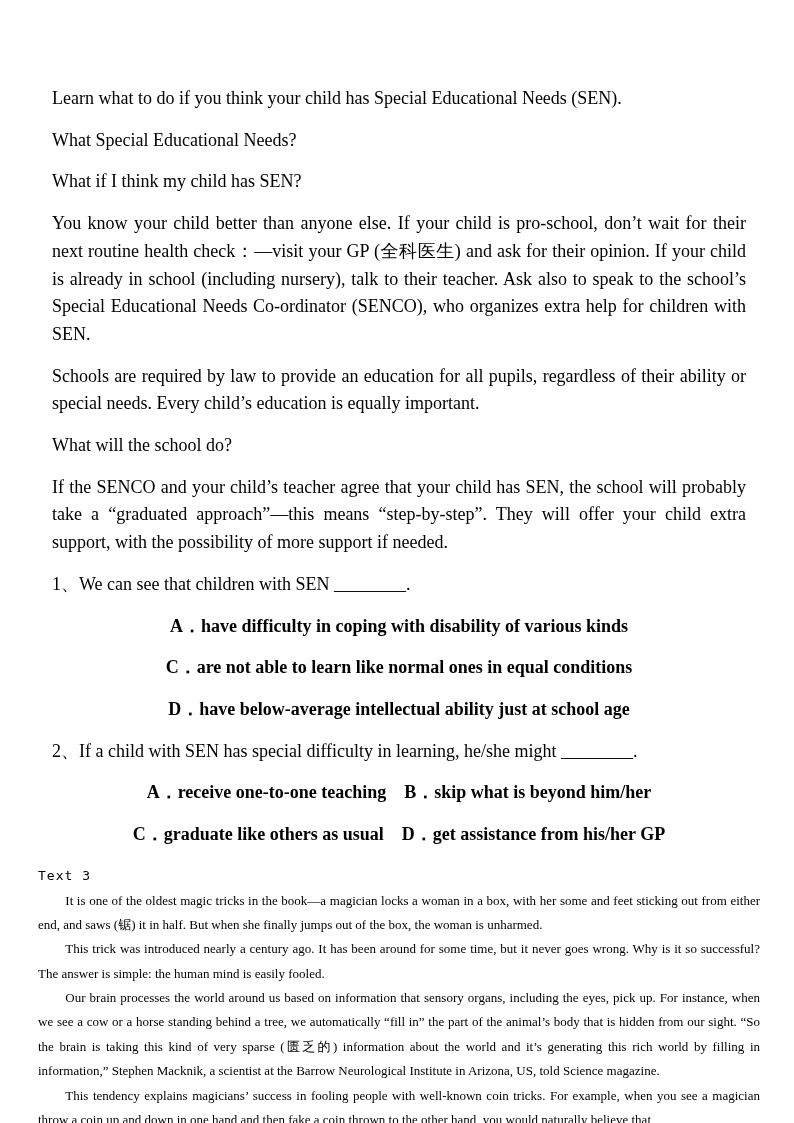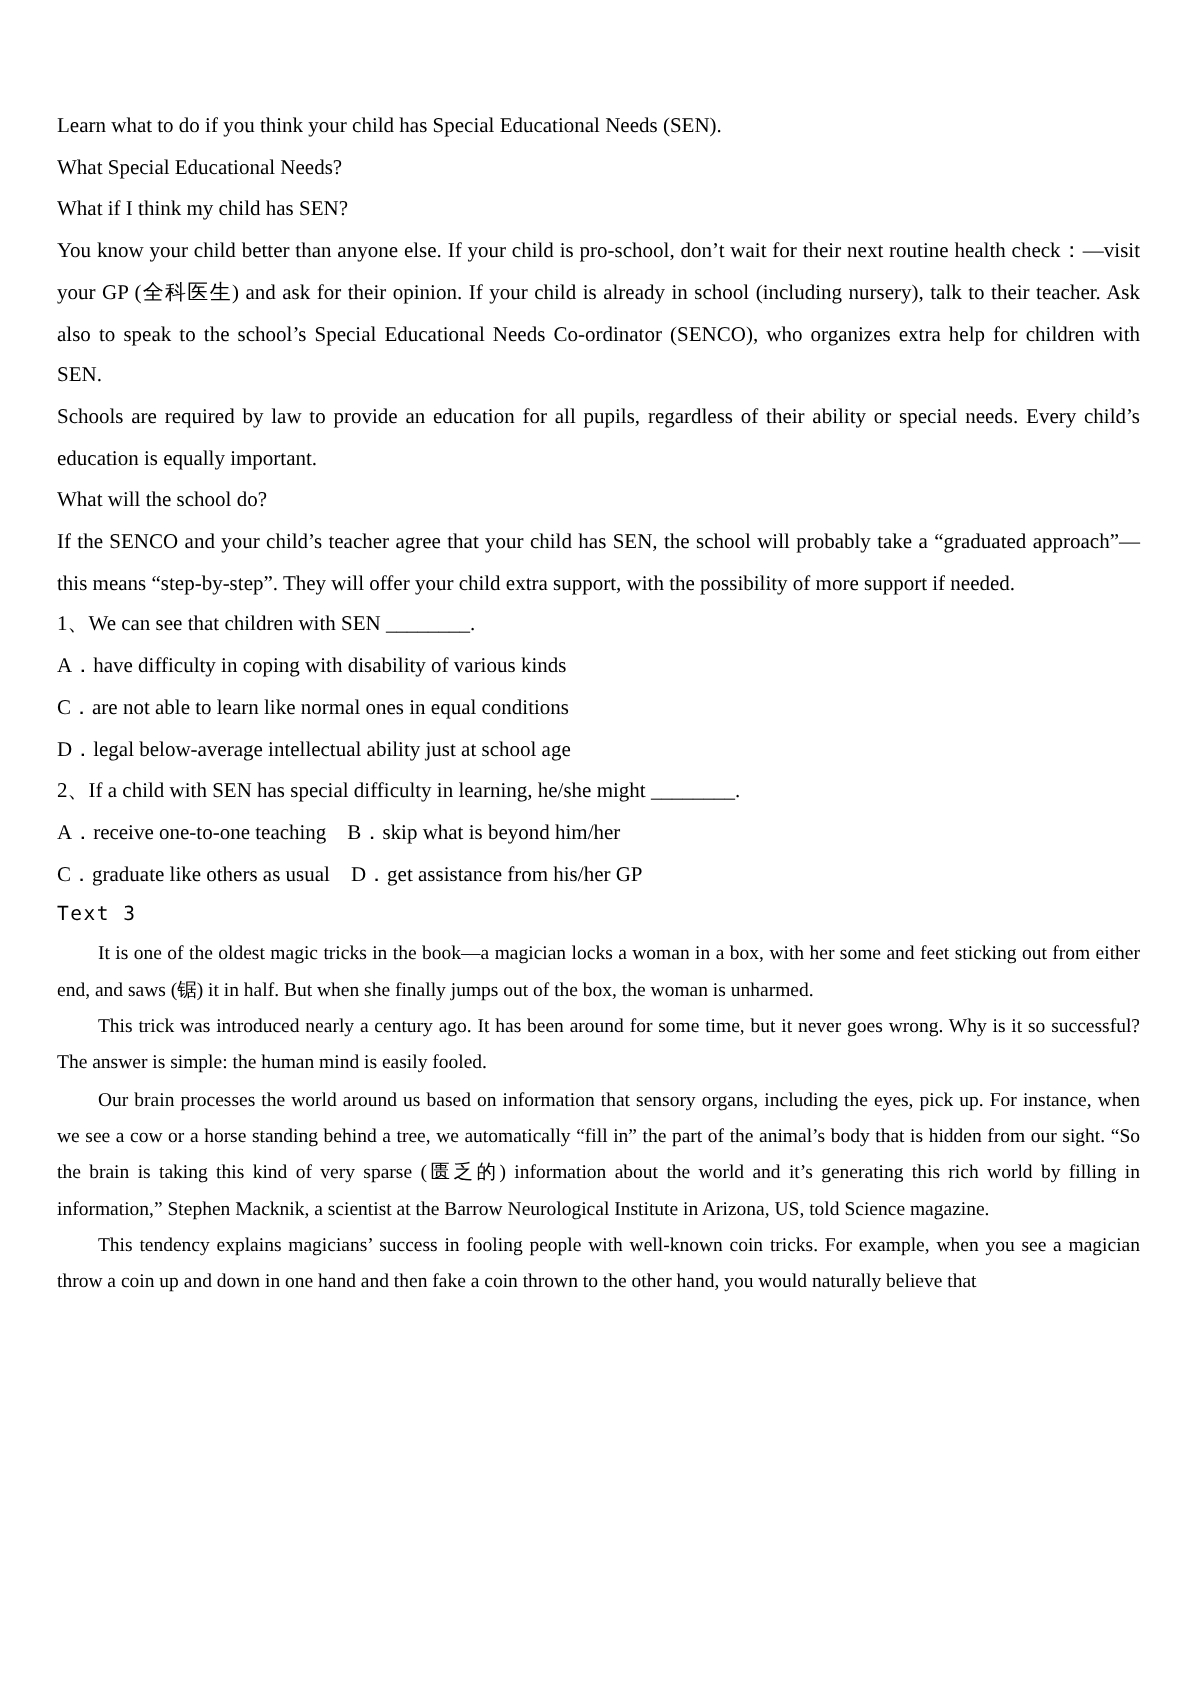--- a/index.html
+++ b/index.html
@@ -17,28 +17,29 @@
     width: 794px;
     height: 1123px;
     background: var(--page-bg, #ffffff);
     color: var(--text-color, #000000);
     padding: 71px 34px 0 38px;
     font-family: "Liberation Serif", "DejaVu Serif", serif;
     overflow: hidden;
   }
   .passage p,
   .questions p {
-    margin: 0;
-    font-size: 14px;
+    margin: 14px;
+    font-size: 18px;
     line-height: 27.7px;
     text-align: justify;
   }
   .questions p.option {
-    text-align: left;
+    text-align: center;
     white-space: pre-wrap;
+    font-weight: bold;
   }
   .text3 p {
     margin: 0;
     font-size: 13px;
     line-height: 24.35px;
     text-align: justify;
     text-indent: 2.1em;
   }
   .text3 p.heading {
     text-indent: 0;
@@ -60,21 +61,21 @@
     <p class="line">You know your child better than anyone else. If your child is pro-school, don’t wait for their next routine health check：—visit your GP (全科医生) and ask for their opinion. If your child is already in school (including nursery), talk to their teacher. Ask also to speak to the school’s Special Educational Needs Co-ordinator (SENCO), who organizes extra help for children with SEN.</p>
     <p class="line">Schools are required by law to provide an education for all pupils, regardless of their ability or special needs. Every child’s education is equally important.</p>
     <p class="line">What will the school do?</p>
     <p class="line">If the SENCO and your child’s teacher agree that your child has SEN, the school will probably take a “graduated approach”—this means “step-by-step”. They will offer your child extra support, with the possibility of more support if needed.</p>
   </section>
 
   <section class="questions">
     <p class="stem">1、We can see that children with SEN ________.</p>
     <p class="option">A．have difficulty in coping with disability of various kinds</p>
     <p class="option">C．are not able to learn like normal ones in equal conditions</p>
-    <p class="option">D．legal below-average intellectual ability just at school age</p>
+    <p class="option">D．have below-average intellectual ability just at school age</p>
     <p class="stem">2、If a child with SEN has special difficulty in learning, he/she might ________.</p>
     <p class="option">A．receive one-to-one teaching　B．skip what is beyond him/her</p>
     <p class="option">C．graduate like others as usual　D．get assistance from his/her GP</p>
   </section>
 
   <section class="text3">
     <p class="heading">Text 3</p>
     <p class="para">It is one of the oldest magic tricks in the book—a magician locks a woman in a box, with her some and feet sticking out from either end, and saws (锯) it in half. But when she finally jumps out of the box, the woman is unharmed.</p>
     <p class="para">This trick was introduced nearly a century ago. It has been around for some time, but it never goes wrong. Why is it so successful? The answer is simple: the human mind is easily fooled.</p>
     <p class="para">Our brain processes the world around us based on information that sensory organs, including the eyes, pick up. For instance, when we see a cow or a horse standing behind a tree, we automatically “fill in” the part of the animal’s body that is hidden from our sight. “So the brain is taking this kind of very sparse (匮乏的) information about the world and it’s generating this rich world by filling in information,” Stephen Macknik, a scientist at the Barrow Neurological Institute in Arizona, US, told Science magazine.</p>

